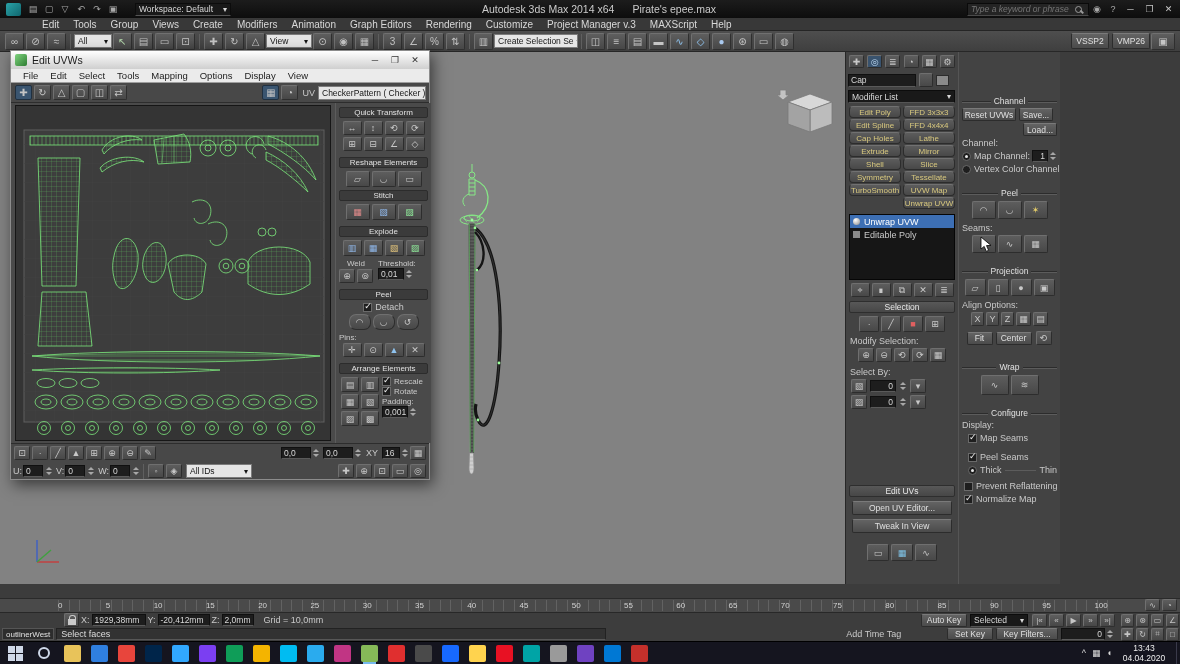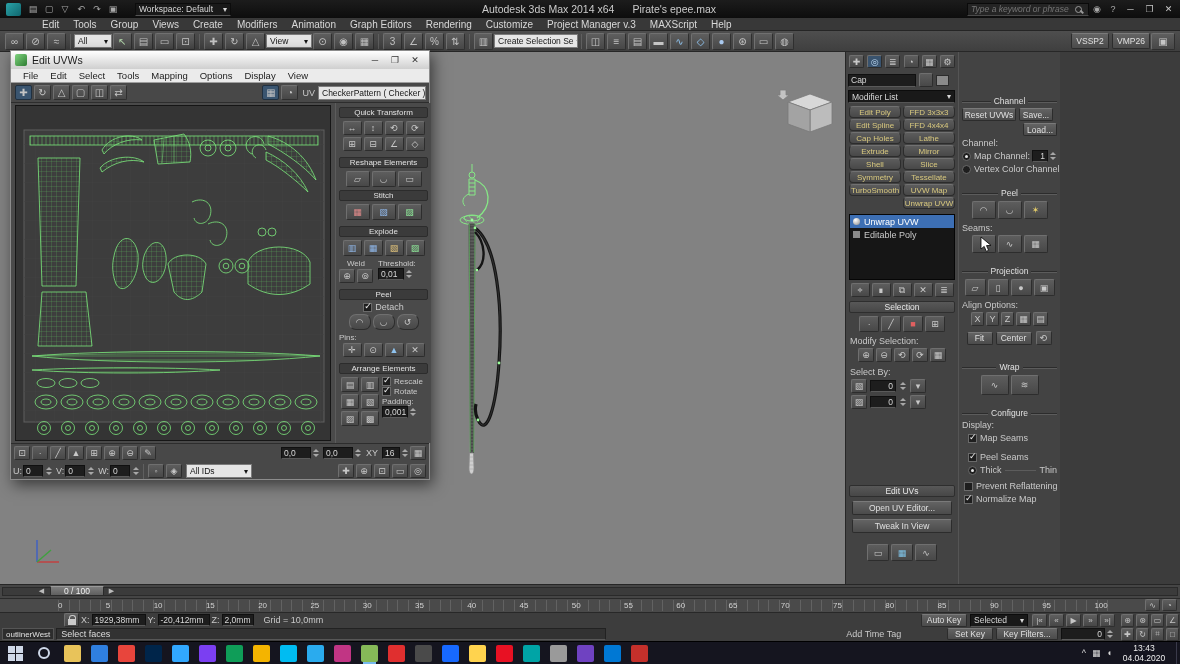--- a/index.html
+++ b/index.html
@@ -846,26 +846,20 @@
             <span class="pb">◎</span>
           </span>
       </div>
     </div>
   </div>
 
   <svg class="cursor" width="14" height="18" viewBox="0 0 14 18">
     <path d="M1,1 L1,13 L4.2,10.4 L6.3,15.4 L8.6,14.3 L6.5,9.6 L11,9.4 Z" fill="#ffffff" stroke="#000" stroke-width="0.8"></path>
   </svg>
 
-  <div id="tslider">
-    <div class="track"></div>
-    <div class="tsarrow" style="left:36px">◀</div>
-    <div class="tsbubble">0 / 100</div>
-    <div class="tsarrow" style="left:106px">▶</div>
-  </div>
 
   <div id="ruler">
     <div class="ticks">
 
     <span class="tick">0</span>
         <span class="tick">5</span>
         <span class="tick">10</span>
         <span class="tick">15</span>
         <span class="tick">20</span>
         <span class="tick">25</span>

